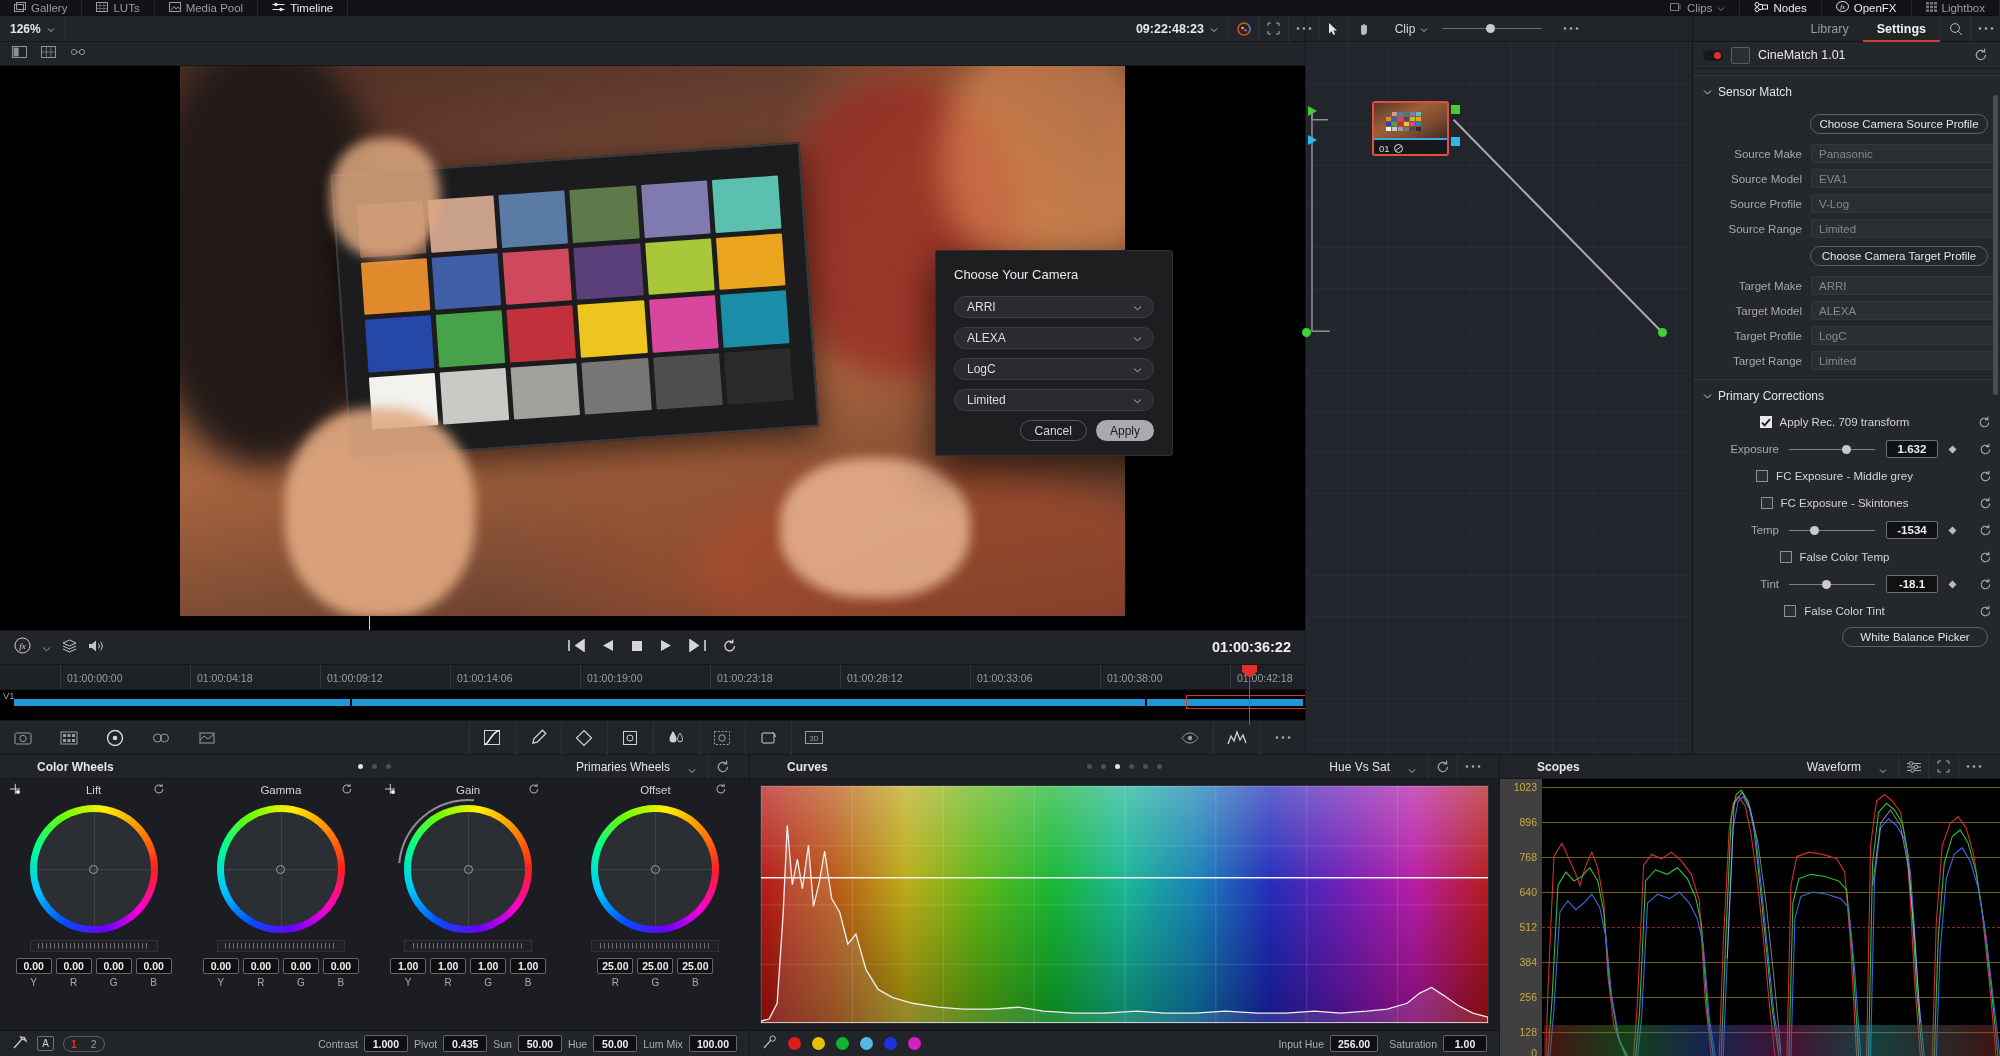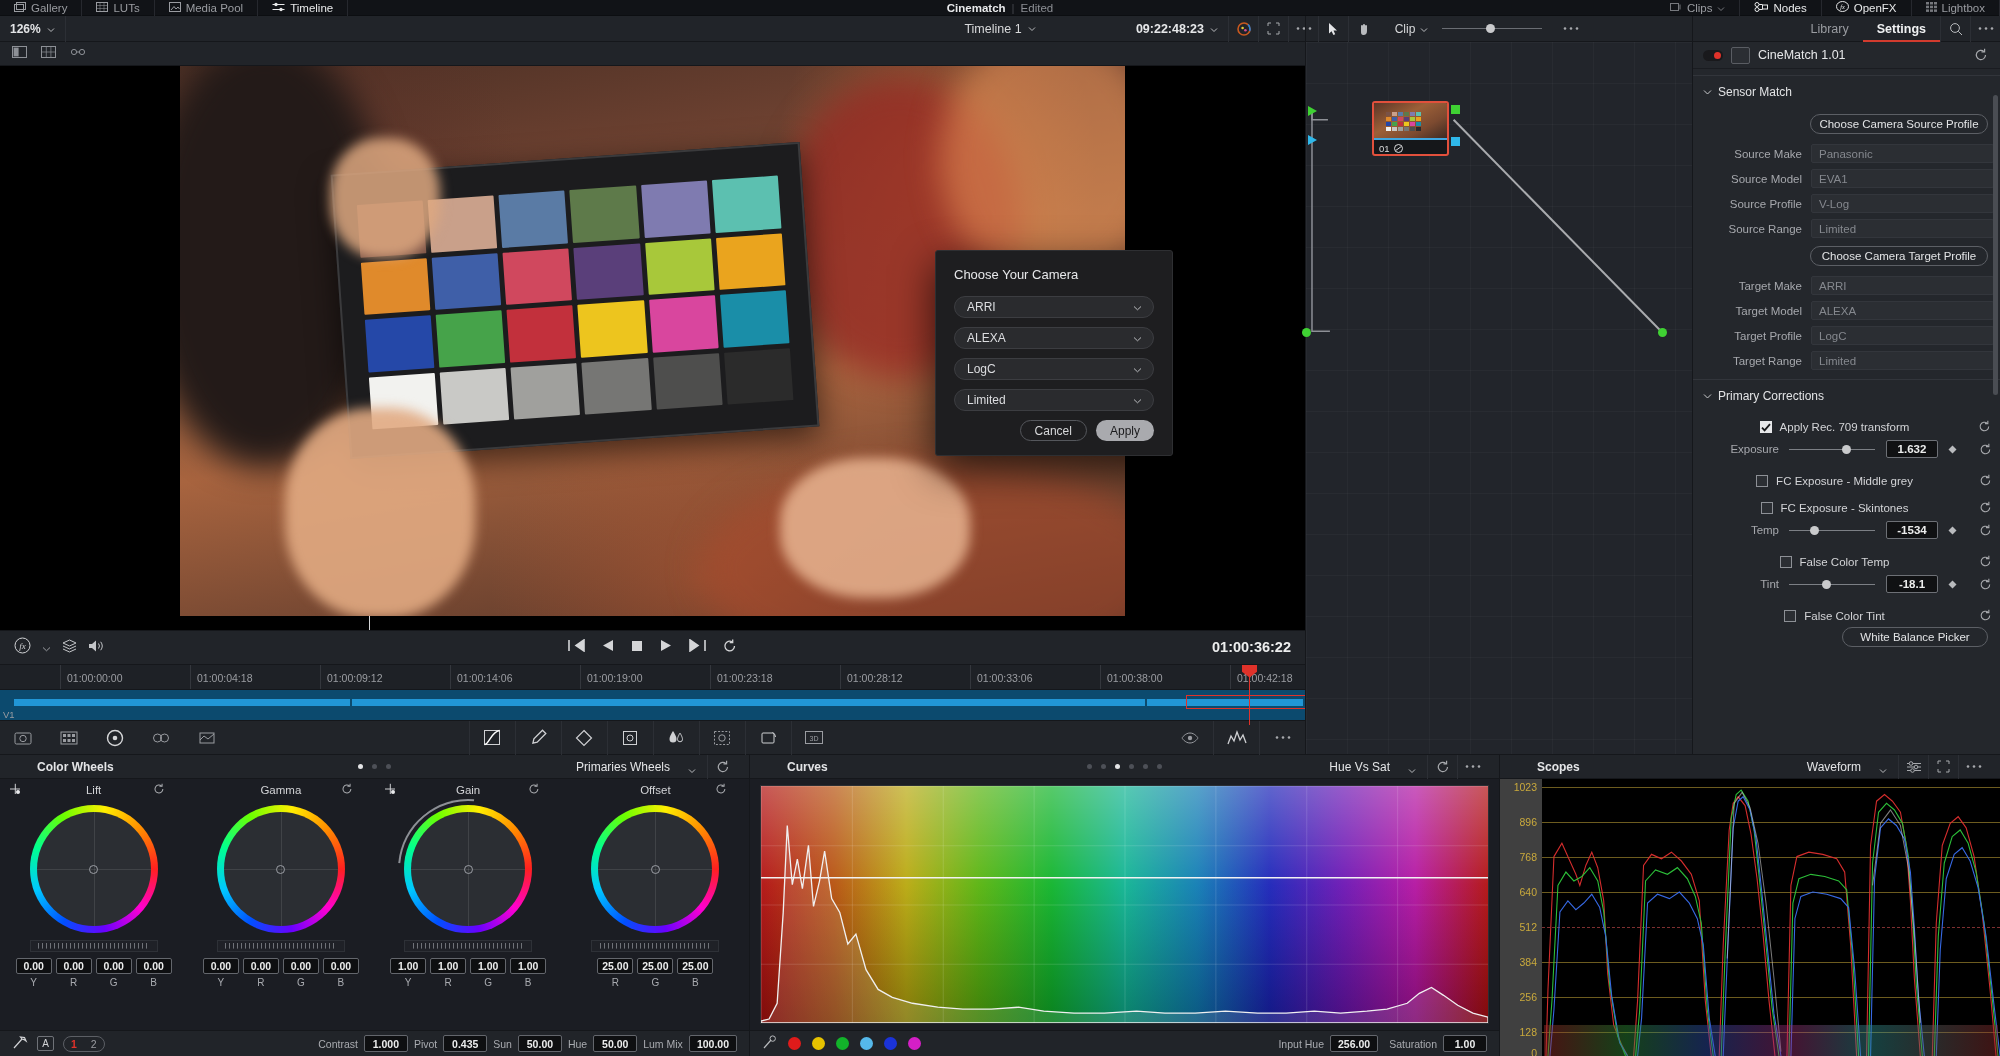--- a/index.html
+++ b/index.html
@@ -136,21 +136,21 @@
   .tp-left{ display:flex; align-items:center; gap:11px; }
   .tp-center{ position:absolute; left:0; right:0; display:flex; justify-content:center; gap:17px; align-items:center; pointer-events:none;}
   .tp-right{ margin-left:auto; font-size:14.5px; font-weight:bold; color:#eceded; }
 
   .ruler{ height:26px; background:#1e2126; position:relative; border-top:1px solid #15171b; }
   .ruler .tick{ position:absolute; top:0; height:26px; border-left:1px solid #34373d; padding-left:6px;
     font-size:10.5px; color:#9b9da2; line-height:26px; }
   .playhead{ position:absolute; top:0; width:1px; height:60px; background:#e0322a; z-index:5; }
   .playhead .head{ position:absolute; top:0; left:-7px; width:15px; height:13px; background:#e0322a;
     clip-path:polygon(0 0,100% 0,100% 55%,50% 100%,0 55%); }
-  .trackrow{ height:32px; background:#0c4a6e; position:relative; border-top:1px solid #15171b; display:flex; align-items:flex-end;}
+  .trackrow{ height:32px; background:#000000; position:relative; border-top:1px solid #15171b; display:flex; align-items:flex-start;}
   .tracklabel{ width:14px; font-size:9.5px; color:#9a9ca1; padding-left:3px; }
   .clipstrip{ position:absolute; left:14px; right:0; top:9px; height:7px; display:flex; gap:2px; }
   .clipstrip i{ background:#2196d6; height:7px; display:block; }
   .sel-box{ position:absolute; border:1px solid #e0322a; height:14px; top:5px; }
 
   
   .palette-bar{
     height:34px; background:#212429; border-top:1px solid #15171b;
     display:flex; align-items:center; position:relative;
   }
@@ -196,21 +196,21 @@
   .row .lab{ width:118px; text-align:right; padding-right:9px; font-size:11.5px; color:#a6a8ad; }
   .fld{
     flex:1; height:19px; background:#2b2e33; border:1px solid #33363c; border-radius:2px;
     display:flex; align-items:center; padding-left:7px; font-size:11.5px; color:#85888e;
   }
   .ctabtn{
     height:20px; border:1px solid #5c5f65; border-radius:10px; background:transparent;
     color:#e2e3e5; font-size:11.5px; display:flex; align-items:center; justify-content:center;
     margin:7px 12px 9px auto; width:178px;
   }
-  .crow{ display:flex; align-items:flex-end; height:22px; margin-bottom:5px; padding-right:6px; }
+  .crow{ display:flex; align-items:center; height:22px; margin-bottom:5px; padding-right:6px; }
   .cbx{ width:12px; height:12px; border:1px solid #8d9096; background:#2b2e33; margin-left:auto;
         display:flex; align-items:center; justify-content:center; }
   .cbx.on{ background:#e7e8ea; border-color:#e7e8ea; }
   .cb-lab{ font-size:11.5px; color:#d3d4d7; margin-left:8px; }
   .reset{ margin-left:auto; width:18px; display:flex; justify-content:center; }
   .srow{ display:flex; align-items:center; height:22px; margin-bottom:5px; padding-right:6px; }
   .srow .lab{ width:96px; text-align:right; padding-right:10px; font-size:11.5px; color:#a6a8ad; }
   .sld{ width:86px; height:18px; position:relative; display:flex; align-items:center; }
   .sld .trk{ width:100%; height:1px; background:#7c7f85; }
   .sld .knb{ position:absolute; width:9px; height:9px; border-radius:50%; background:#c9cacc; }
@@ -351,23 +351,20 @@
           <svg width="13" height="10" viewBox="0 0 13 10">
               <path d="M0.5 2.5H12.5M0.5 7.5H12.5" stroke="#e8e9ea"></path>
               <circle cx="4" cy="2.5" r="1.7" fill="#e8e9ea"></circle>
               <circle cx="9" cy="7.5" r="1.7" fill="#e8e9ea"></circle>
             </svg>
         </span>
         <span>Timeline</span>
       </div>
     </div>
 
-    <div class="tb-center">
-      <b>Cinematch</b><span class="sep">|</span><span class="ed">Edited</span>
-    </div>
 
     <div class="tb-right">
       <div class="tb-btn">
         <span class="mini-ico">
           <svg width="12" height="10" viewBox="0 0 12 10">
               <rect x="0.5" y="1.5" width="8" height="7" fill="none" stroke="#76787d"></rect>
               <path d="M10 2.5V7.5" stroke="#76787d"></path>
             </svg>
         </span>
         <span>Clips</span>
@@ -421,30 +418,20 @@
   <div class="bar2">
     <div class="zoomsel">
       <span>126%</span>
       <span class="mini-ico">
         <svg width="8" height="6" viewBox="0 0 8 6">
             <path d="M1 1.5L4 4.5L7 1.5" stroke="#b9bbbe" fill="none"></path>
           </svg>
       </span>
     </div>
 
-    <div class="bar2-tcenter">
-      <span>
-          <span>Timeline 1</span>
-      <span class="mini-ico">
-        <svg width="8" height="6" viewBox="0 0 8 6">
-              <path d="M1 1.5L4 4.5L7 1.5" stroke="#b9bbbe" fill="none"></path>
-            </svg>
-      </span>
-        </span>
-    </div>
 
     <div class="viewer-header-right">
       <div class="tc-box">
         <span>09:22:48:23</span>
         <span class="mini-ico">
           <svg width="8" height="6" viewBox="0 0 8 6">
               <path d="M1 1.5L4 4.5L7 1.5" stroke="#b9bbbe" fill="none"></path>
             </svg>
         </span>
       </div>

